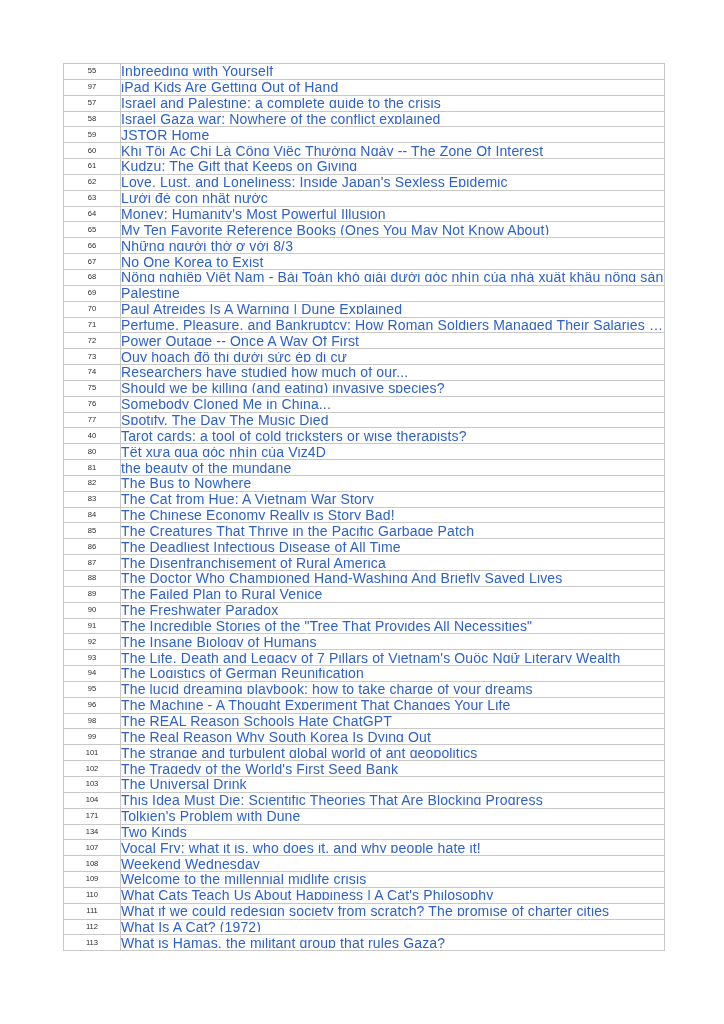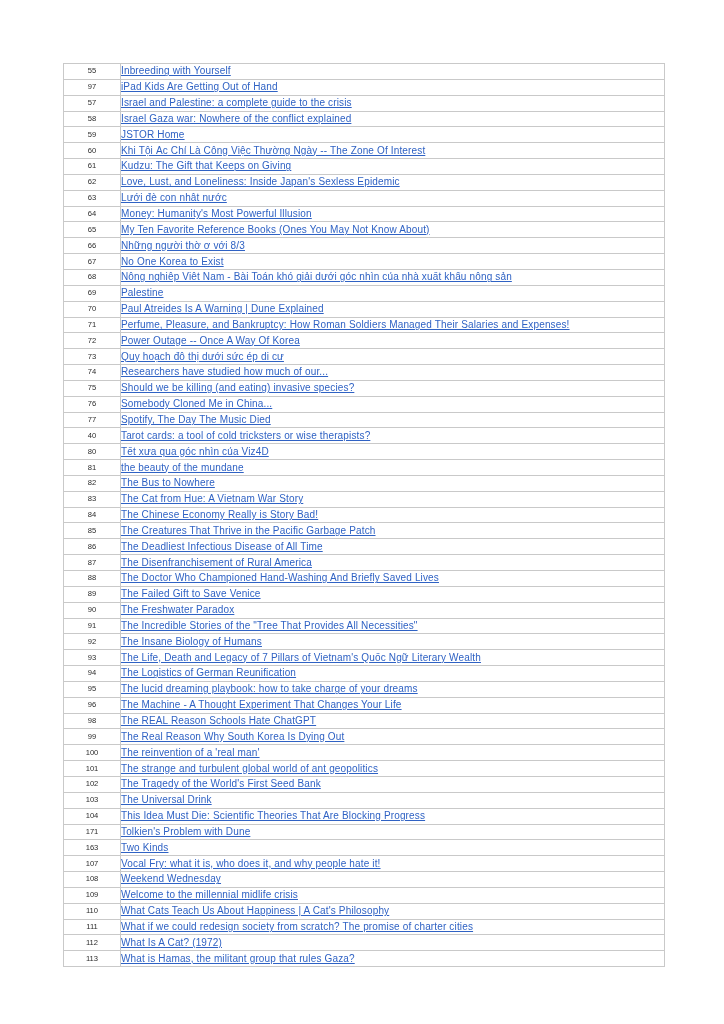--- a/index.html
+++ b/index.html
@@ -46,21 +46,21 @@
     font-size: 7.8px;
   }
   td.title {
     width: 543px;
     padding-left: 5px;
   }
   td.title a,
   td.title span.link {
     color: #2f62c4;
     text-decoration: underline;
-    font-size: 10px;
+    font-size: 14px;
     white-space: nowrap;
     overflow: hidden;
     text-overflow: ellipsis;
     display: block;
     letter-spacing: 0.15px;
   }
 </style>
 </head>
 <body>
 
@@ -166,21 +166,21 @@
           </tr>
           <tr>
             <td class="num">71</td>
             <td class="title">
               <a href="#">Perfume, Pleasure, and Bankruptcy: How Roman Soldiers Managed Their Salaries and Expenses!</a>
             </td>
           </tr>
           <tr>
             <td class="num">72</td>
             <td class="title">
-              <a href="#">Power Outage -- Once A Way Of Korea</a>
+              <a href="#">Power Outage -- Once A Way Of First</a>
             </td>
           </tr>
           <tr>
             <td class="num">73</td>
             <td class="title">
               <a href="#">Quy hoạch đô thị dưới sức ép di cư</a>
             </td>
           </tr>
           <tr>
             <td class="num">74</td>
@@ -262,21 +262,21 @@
           </tr>
           <tr>
             <td class="num">88</td>
             <td class="title">
               <a href="#">The Doctor Who Championed Hand-Washing And Briefly Saved Lives</a>
             </td>
           </tr>
           <tr>
             <td class="num">89</td>
             <td class="title">
-              <a href="#">The Failed Gift to Save Venice</a>
+              <a href="#">The Failed Plan to Rural Venice</a>
             </td>
           </tr>
           <tr>
             <td class="num">90</td>
             <td class="title">
               <a href="#">The Freshwater Paradox</a>
             </td>
           </tr>
           <tr>
             <td class="num">91</td>
@@ -320,26 +320,20 @@
               <a href="#">The REAL Reason Schools Hate ChatGPT</a>
             </td>
           </tr>
           <tr>
             <td class="num">99</td>
             <td class="title">
               <a href="#">The Real Reason Why South Korea Is Dying Out</a>
             </td>
           </tr>
           <tr>
-            <td class="num">100</td>
-            <td class="title">
-              <a href="#">The reinvention of a 'real man'</a>
-            </td>
-          </tr>
-          <tr>
             <td class="num">101</td>
             <td class="title">
               <a href="#">The strange and turbulent global world of ant geopolitics</a>
             </td>
           </tr>
           <tr>
             <td class="num">102</td>
             <td class="title">
               <a href="#">The Tragedy of the World's First Seed Bank</a>
             </td>
@@ -356,21 +350,21 @@
               <a href="#">This Idea Must Die: Scientific Theories That Are Blocking Progress</a>
             </td>
           </tr>
           <tr>
             <td class="num">171</td>
             <td class="title">
               <a href="#">Tolkien's Problem with Dune</a>
             </td>
           </tr>
           <tr>
-            <td class="num">163</td>
+            <td class="num">134</td>
             <td class="title">
               <a href="#">Two Kinds</a>
             </td>
           </tr>
           <tr>
             <td class="num">107</td>
             <td class="title">
               <a href="#">Vocal Fry: what it is, who does it, and why people hate it!</a>
             </td>
           </tr>

